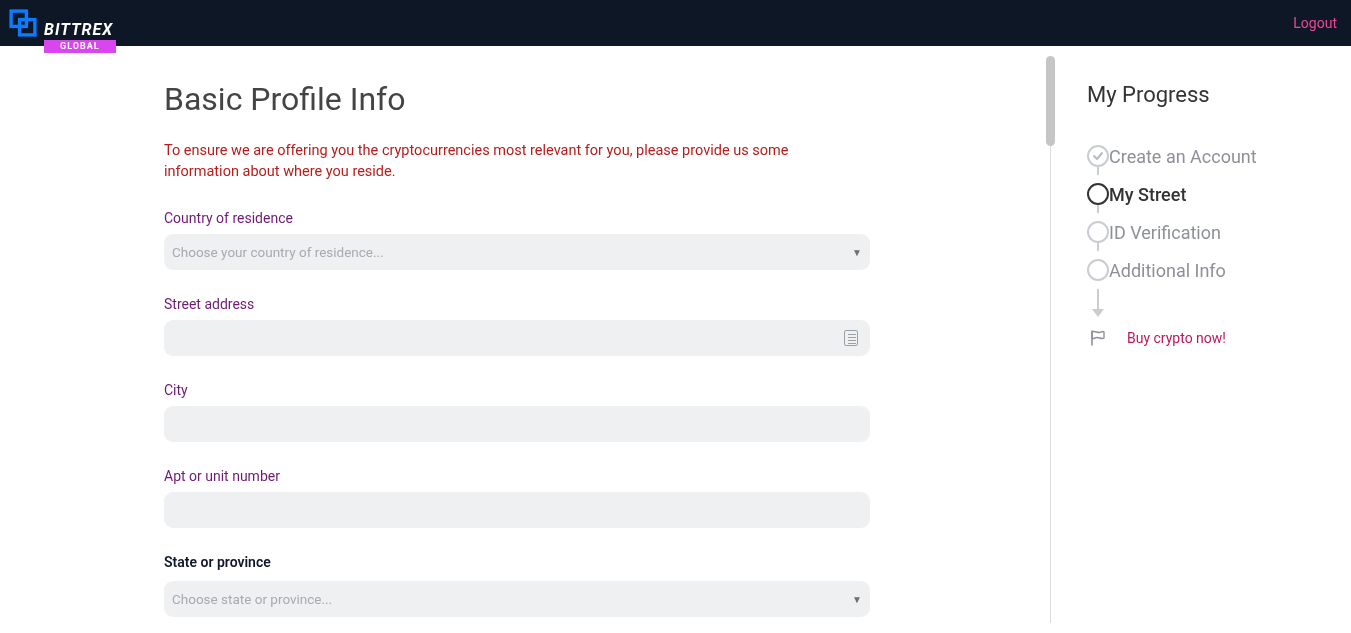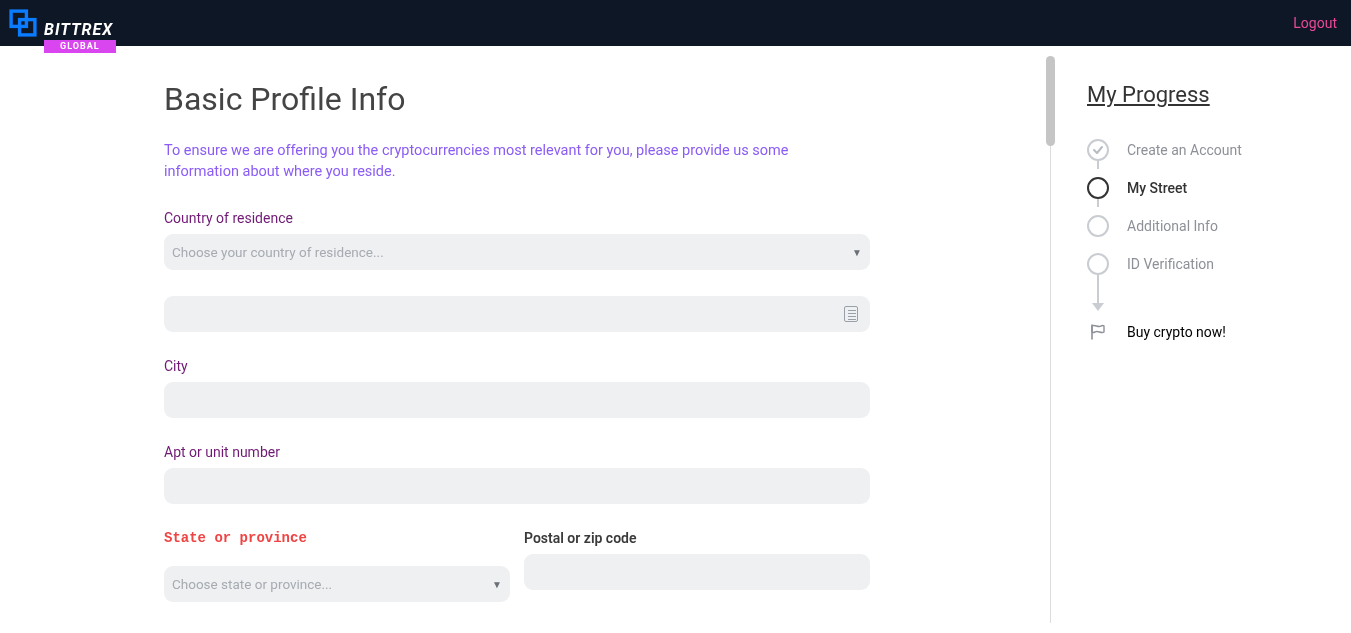--- a/index.html
+++ b/index.html
@@ -92,21 +92,21 @@
 
   
   h1.page-title {
     font-size: 32px;
     font-weight: 400;
     color: #444;
     margin-bottom: 22px;
   }
   p.intro {
     font-size: 14.5px;
-    color: #8b5cf6;
+    color: #b91c1c;
     line-height: 1.45;
     margin-bottom: 28px;
     max-width: 700px;
   }
   .field {
     margin-bottom: 26px;
   }
   .field label {
     display: block;
     font-size: 14px;
@@ -156,22 +156,21 @@
       linear-gradient(#9aa0a8,#9aa0a8) 3px 6px/8px 1px no-repeat,
       linear-gradient(#9aa0a8,#9aa0a8) 3px 9px/8px 1px no-repeat,
       linear-gradient(#9aa0a8,#9aa0a8) 3px 12px/8px 1px no-repeat;
   }
 
   
   h2.progress-title {
     font-size: 22px;
     font-weight: 400;
     color: #333;
-    margin-bottom: 24px;
-    text-decoration: underline;
+    margin-bottom: 30px;
   }
   .steps {
     list-style:none;
     position:relative;
   }
   .step {
     display:flex;
     align-items:center;
     position:relative;
     min-height: 38px;
@@ -182,22 +181,21 @@
     border-radius:50%;
     background:#fff;
     display:flex;align-items:center;justify-content:center;
     flex-shrink:0;
     z-index:2;
   }
   .step.done .circle { }
   .step.done .circle svg { stroke:#b7bbc2; }
   .step.active .circle { border-color:#333; }
   .step .label {
-    margin-left: 18px;
-    font-size: 14px;
+    font-size: 18px;
     color:#8d9197;
   }
   .step.active .label { color:#333; font-weight:500; }
   .connector {
     position:absolute;
     left:10px;
     top:22px;
     width:2px;
     height:16px;
     background:#c9ccd1;
@@ -217,21 +215,21 @@
     border-right:6px solid transparent;
     border-top:8px solid #c9ccd1;
   }
   .flag-row {
     display:flex;align-items:center;margin-top:6px;
   }
   .flag-icon {
     width:22px;height:22px;display:flex;align-items:center;justify-content:center;flex-shrink:0;
   }
   .flag-row .label {
-    margin-left:18px;font-size:14px;color:#000000;
+    margin-left:18px;font-size:14px;color:#be185d;
   }
   input.control { outline:none; }
   input.control::placeholder { color:#a7abb1; }
 </style>
 </head>
 <body>
 
 <div class="header">
   <div class="logo-wrap">
     <svg class="logo-icon" viewBox="0 0 40 40">
@@ -253,48 +251,45 @@
 
     <div class="field">
       <label>Country of residence</label>
       <div class="control select">
         <span class="placeholder">Choose your country of residence...</span>
         <span class="caret">▼</span>
       </div>
     </div>
 
     <div class="field">
+      <label>Street address</label>
       <div class="street-wrap">
         <input class="control" type="text" style="">
         <span class="street-icon"></span>
       </div>
     </div>
 
     <div class="field">
       <label>City</label>
       <input class="control" type="text" style="">
     </div>
 
     <div class="field">
       <label>Apt or unit number</label>
       <input class="control" type="text" style="">
     </div>
 
     <div class="field" style="width:706px;">
       <div class="row-two">
         <div class="col">
-          <label style="display:block;font-size:14px;font-weight:600;color:#ef4444;margin-bottom:20px;font-family:Liberation Mono, monospace;">State or province</label>
+          <label style="display:block;font-size:14px;font-weight:600;color:#0f172a;margin-bottom:11px;">State or province</label>
           <div class="control select">
             <span class="placeholder">Choose state or province...</span>
             <span class="caret">▼</span>
           </div>
-        </div>
-        <div class="col">
-          <label style="display:block;font-size:14px;font-weight:600;color:#3a3a3a;margin-bottom:8px;">Postal or zip code</label>
-          <input class="control" type="text" style="">
         </div>
       </div>
     </div>
 
   </div>
 
   <div class="divider"></div>
 
   <div class="sidebar">
     <h2 class="progress-title">My Progress</h2>
@@ -311,27 +306,27 @@
       </li>
 
       <li class="step active">
         <span class="circle"></span>
         <span class="label">My Street</span>
         <span class="connector"></span>
       </li>
 
       <li class="step">
         <span class="circle"></span>
-        <span class="label">Additional Info</span>
+        <span class="label">ID Verification</span>
+        <span class="connector"></span>
       </li>
 
       <li class="step">
         <span class="circle"></span>
-        <span class="label">ID Verification</span>
-        <span class="connector"></span>
+        <span class="label">Additional Info</span>
       </li>
     </ul>
 
     <div class="arrow-down">
       <div class="shaft"></div>
       <div class="head"></div>
     </div>
 
     <div class="flag-row">
       <span class="flag-icon">

